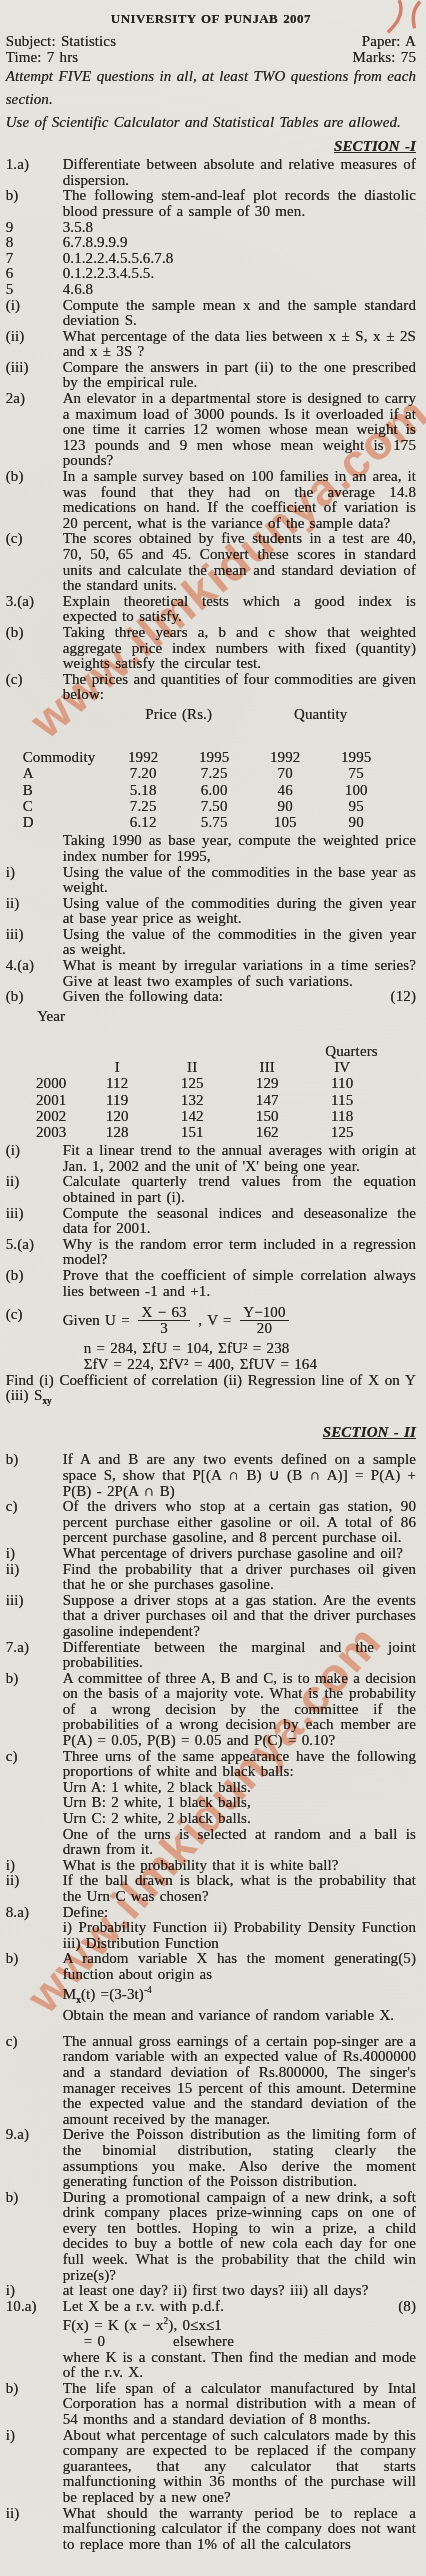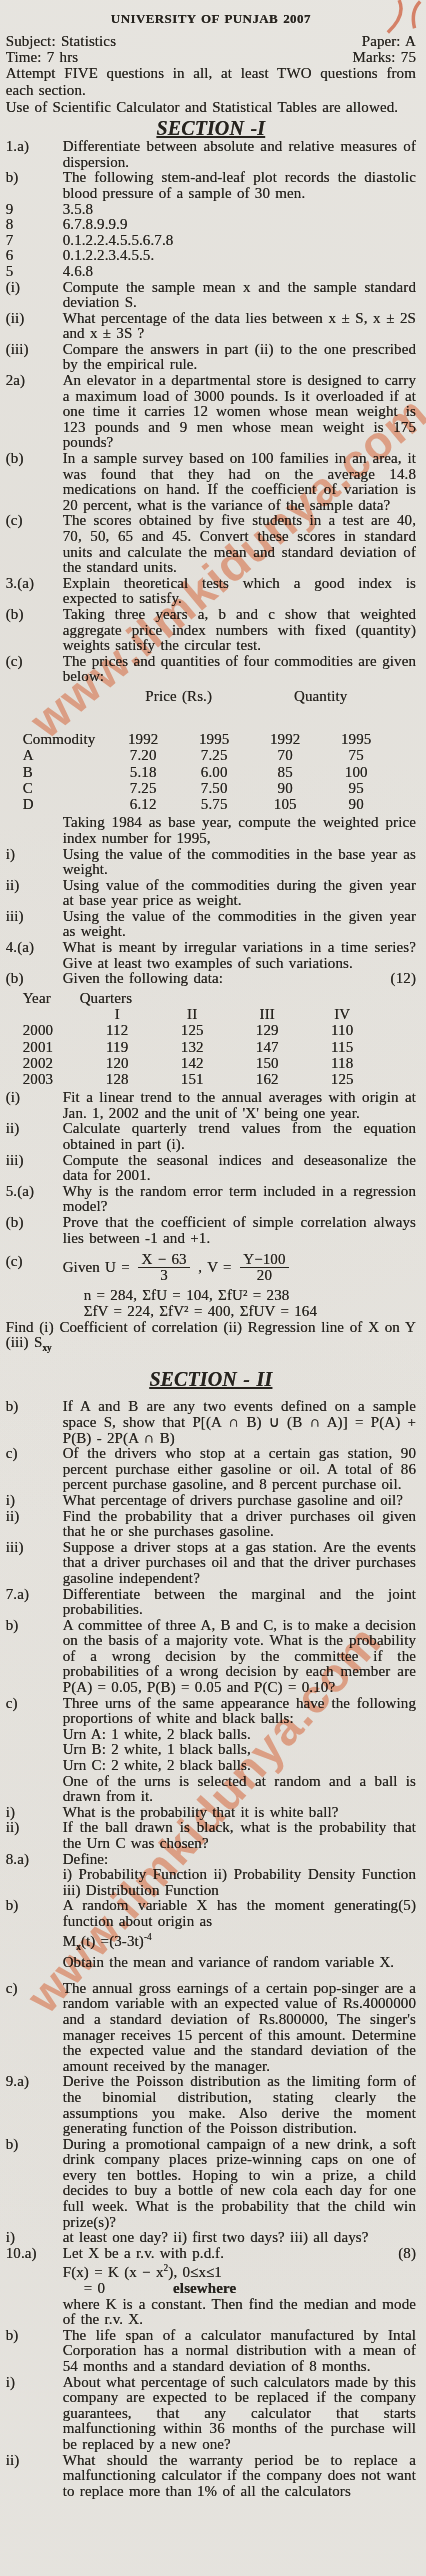--- a/index.html
+++ b/index.html
@@ -8,47 +8,47 @@
       radial-gradient(circle at 20% 25%, rgba(214,210,203,.35), transparent 45%),
       radial-gradient(circle at 75% 60%, rgba(219,215,208,.30), transparent 50%),
       radial-gradient(circle at 45% 85%, rgba(210,206,199,.25), transparent 40%),
       #e8e6e1;
     font-family:"Liberation Serif", serif; color:#26231e;
     font-size:15px; line-height:15.6px; letter-spacing:0.1px; word-spacing:1.4px;
     text-shadow:0 0 0.4px rgba(38,35,30,.75);}
   .content{position:relative;padding:5.7px 10px 0 5.7px;z-index:1;}
   h1{font-size:13px;line-height:23px;margin:1.4px 0 2.8px;text-align:center;letter-spacing:0.4px;}
   .hrow{display:flex;justify-content:space-between;line-height:16.3px;}
-  .instr{text-align:justify;line-height:17px;}
-  .sechead{text-align:center;font-weight:bold;font-style:italic;font-size:20px;
+  .instr{font-style:italic;text-align:justify;line-height:23px;}
+  .sechead{text-align:right;font-weight:bold;font-style:italic;font-size:15px;
     text-decoration:underline;line-height:18.5px;margin:2.8px 0 1.4px;}
   .sechead.two{margin:12.8px 0 11.4px;}
   .item{display:flex;}
   .lbl{flex:0 0 57px;}
   .txt{flex:1;text-align:justify;}
   .plain-group .txt, .txt.plain{text-align:left;}
   .marks{float:right;}
   .indent30 .txt{padding-left:21px;}
   
   .dtable{margin:2.8px 0 2.8px 17px;}
   .trow{display:flex;line-height:16.3px;}
   .c0{flex:0 0 85px;} .cc{flex:0 0 71px;text-align:center;}
   .cg{flex:0 0 142px;text-align:center;}
   .ghead{margin-bottom:27px;}
-  .y0{flex:0 0 57px;} .qc{flex:0 0 75px;text-align:center;}
-  .qspan{flex:0 0 298px;text-align:left;}
+  .y0{flex:0 0 57px;text-align:center;} .qc{flex:0 0 75px;text-align:center;}
+  .qspan{flex:0 0 298px;text-align:right;margin-top:35px;}
   
   .formula-line{line-height:18.5px;padding-top:5.7px;padding-bottom:4.3px;}
   .fraction{display:inline-block;text-align:center;vertical-align:middle;line-height:15.6px;margin:0 2.8px;}
   .fraction .num{display:block;border-bottom:1.1px solid #26231e;padding:0 3.6px;}
   .fraction .den{display:block;}
   sub{font-size:62%;font-weight:bold;} sup{font-size:62%;}
   .findline{text-align:justify;}
   .mzero{margin-left:21px;display:inline-block;}
-  .melse{margin-left:68px;display:inline-block;font-weight:bold;}
+  .melse{margin-left:68px;display:inline-block;}
   .gap14{height:10px;}
   
   .wm{position:absolute;font-family:"Liberation Sans",sans-serif;font-weight:bold;
     font-size:47px;letter-spacing:1.4px;color:#ee7647;opacity:.55;mix-blend-mode:multiply;
     white-space:nowrap;pointer-events:none;z-index:4;text-shadow:none;}
   .wm1{left:37px;top:720px;transform:rotate(-40deg);transform-origin:0 50%;}
   .wm2{left:36px;top:1997px;transform:rotate(-48deg);transform-origin:0 50%;}
   .corner{position:absolute;top:0;right:2.8px;z-index:4;opacity:.7;mix-blend-mode:multiply;}
 </style>
 </head>
@@ -187,21 +187,21 @@
             <span class="cc">7.20</span>
             <span class="cc">7.25</span>
             <span class="cc">70</span>
             <span class="cc">75</span>
           </div>
 
           <div class="trow">
             <span class="c0">B</span>
             <span class="cc">5.18</span>
             <span class="cc">6.00</span>
-            <span class="cc">85</span>
+            <span class="cc">46</span>
             <span class="cc">100</span>
           </div>
 
           <div class="trow">
             <span class="c0">C</span>
             <span class="cc">7.25</span>
             <span class="cc">7.50</span>
             <span class="cc">90</span>
             <span class="cc">95</span>
           </div>
@@ -213,21 +213,21 @@
             <span class="cc">105</span>
             <span class="cc">90</span>
           </div>
         </div>
     </div>
 
     <div>
 
         <div class="item">
           <div class="lbl"></div>
-          <div class="txt"><span class="marks"></span><span>Taking 1984 as base year, compute the weighted price index number for 1995,</span></div>
+          <div class="txt"><span class="marks"></span><span>Taking 1990 as base year, compute the weighted price index number for 1995,</span></div>
         </div>
 
         <div class="item">
           <div class="lbl">i)</div>
           <div class="txt"><span class="marks"></span><span>Using the value of the commodities in the base year as weight.</span></div>
         </div>
 
         <div class="item">
           <div class="lbl">ii)</div>
           <div class="txt"><span class="marks"></span><span>Using value of the commodities during the given year at base year price as weight.</span></div>

